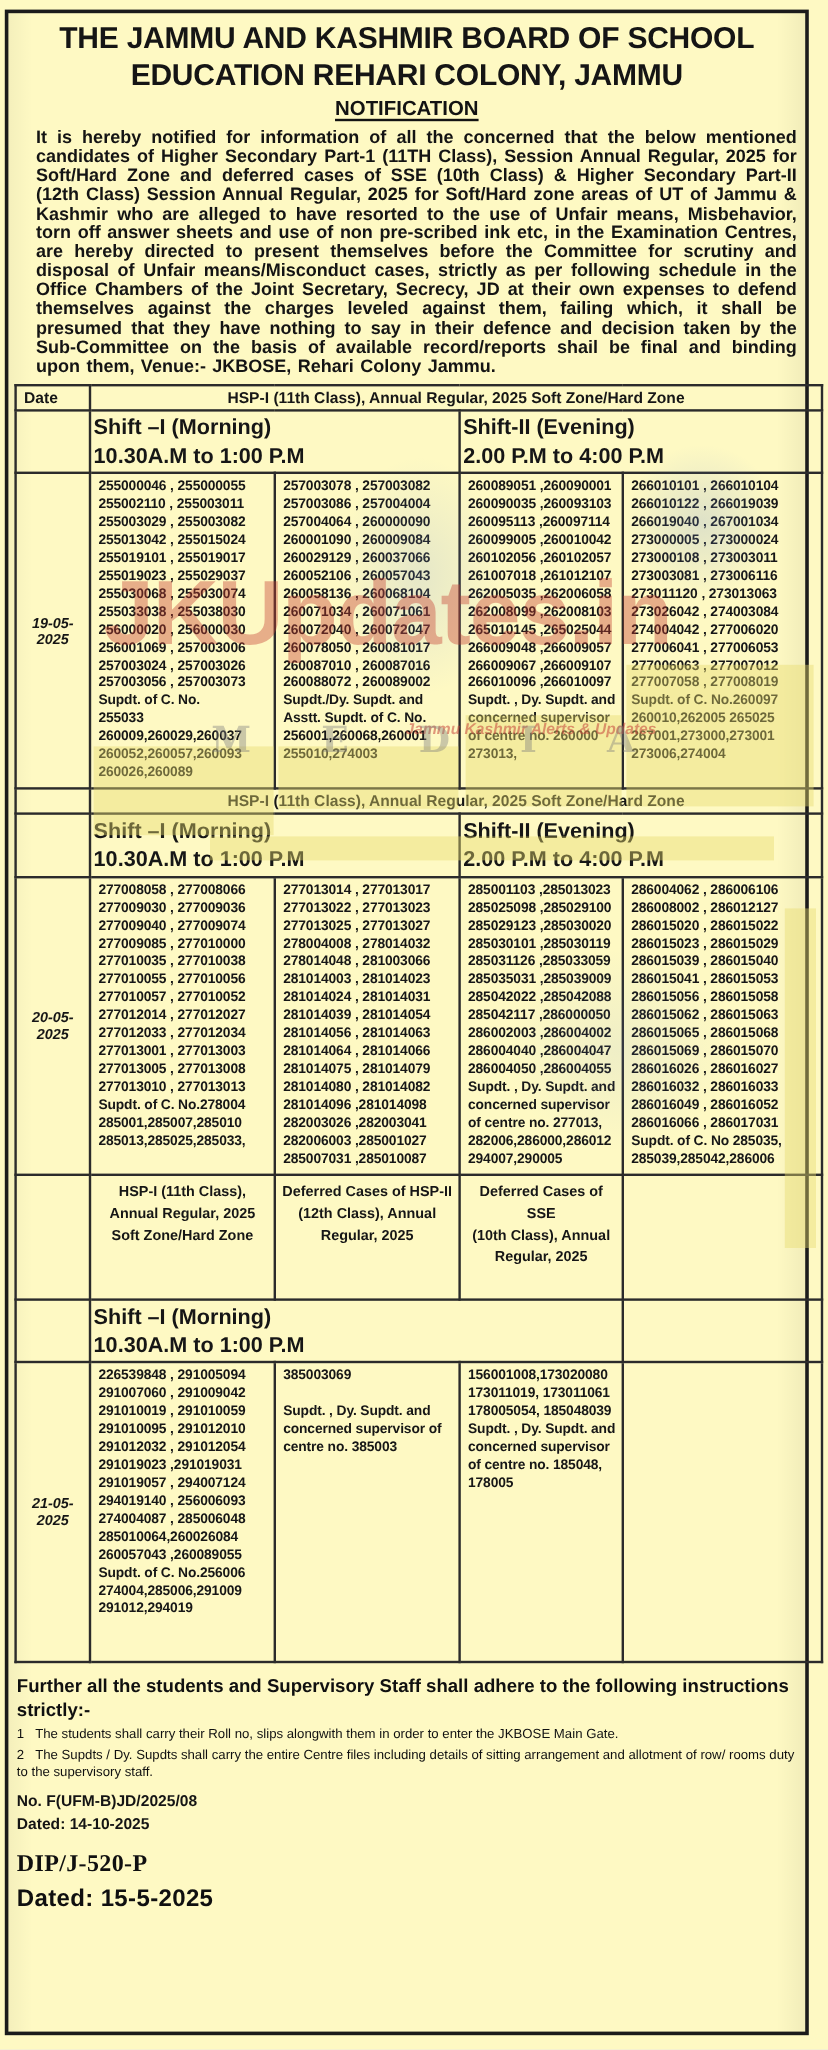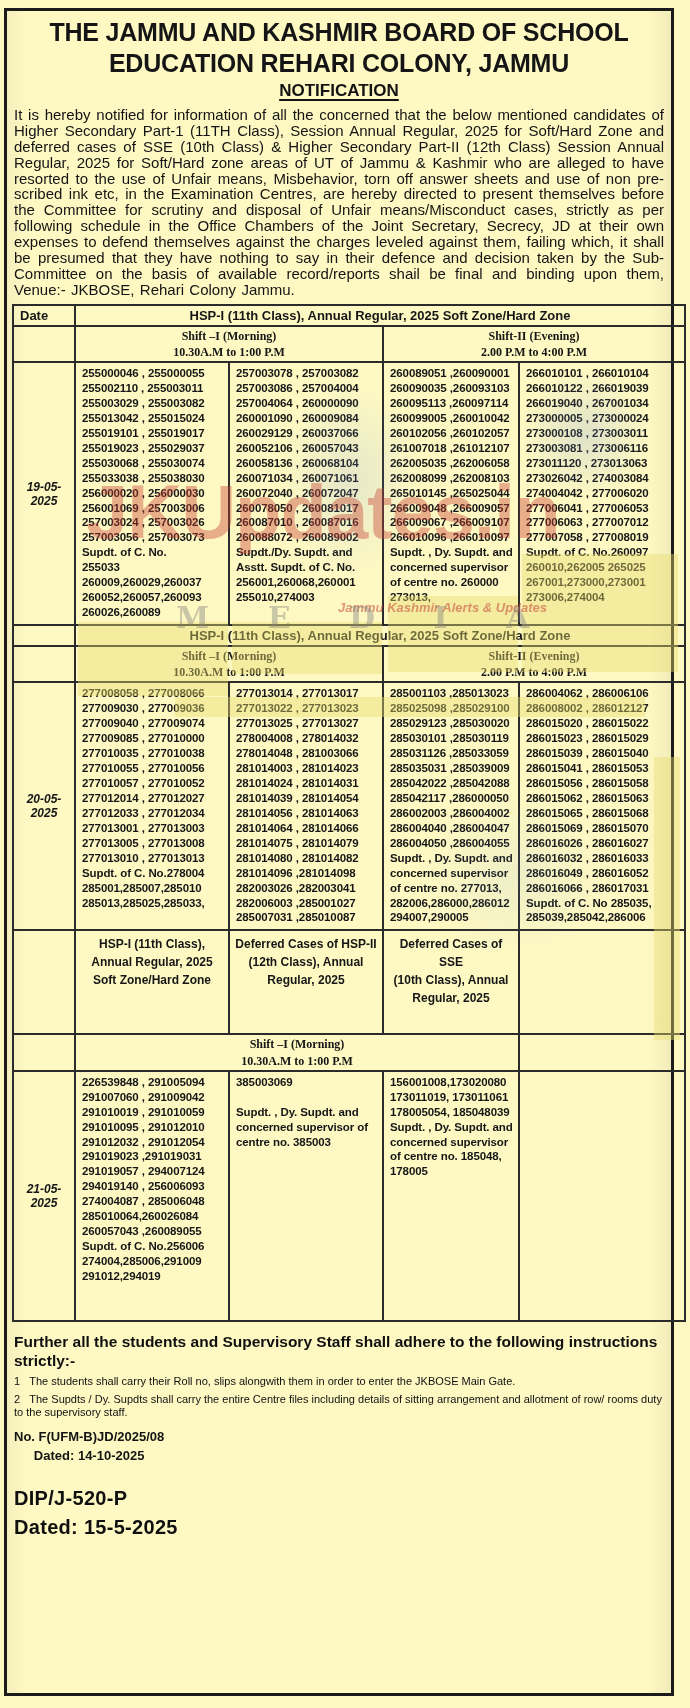--- a/index.html
+++ b/index.html
@@ -5,41 +5,41 @@
   html,body{margin:0;padding:0;}
   body{width:690px;height:1708px;background:#e9e7e3;font-family:"Liberation Sans",sans-serif;}
   .page{position:relative;width:690px;height:1708px;background:#fef9c3;overflow:hidden;padding-left:26px;}
   .doc{position:absolute;left:4px;top:8px;width:670px;height:1688px;border:3px solid #1b1b1b;
        padding:4px 7px;box-sizing:border-box;background:
        linear-gradient(90deg, rgba(0,0,0,0.04), rgba(0,0,0,0) 20px, rgba(0,0,0,0) 640px, rgba(0,0,0,0.05));}
   .title{font-size:25px;font-weight:800;text-align:center;line-height:1.22;color:#151515;letter-spacing:-0.2px;margin-top:2px;}
   .title span{display:block;}
   .notif{font-size:17px;font-weight:800;text-align:center;color:#131313;margin-top:3px;
          text-decoration:underline;text-decoration-thickness:2px;text-underline-offset:3px;}
-  .intro{font-size:15px;line-height:1.06;color:#141414;text-align:justify;margin:6px 0 6px 0;
-         word-spacing:1.2px;}
+  .intro{font-size:15px;line-height:1.06;color:#141414;text-align:justify;margin:6px 0 6px 16px;
+         word-spacing:1.2px;font-weight:bold;}
   table.sched{border-collapse:collapse;width:672px;table-layout:fixed;margin:2px 0 0 -2px;}
   table.sched td,table.sched th{border:2px solid #2b2b2b;color:#161616;box-sizing:border-box;}
   th.sect{font-size:13px;font-weight:800;text-align:center;padding:2px;}
-  th.shift{font-size:12px;font-weight:800;text-align:center;padding:1px 2px;white-space:pre-line;line-height:1.35;font-family:Liberation Serif, serif;}
+  th.shift{font-size:18px;font-weight:800;text-align:left;padding:1px 2px;white-space:pre-line;line-height:1.35;}
   td.datecell{font-size:12px;font-weight:800;text-align:center;vertical-align:middle;padding:2px;font-style:italic;}
   th.datehdr{font-size:13px;font-weight:800;text-align:left;vertical-align:top;padding:2px 2px 2px 6px;}
   td.roll{font-size:11.5px;font-weight:700;vertical-align:top;padding:3px 1px 4px 6px;
           white-space:pre-line;line-height:1.3;letter-spacing:-0.1px;}
   th.subhdr{font-size:12px;font-weight:800;vertical-align:top;text-align:center;padding:4px 2px;
             white-space:pre-line;line-height:1.5;height:104px;}
   td.blank{padding:0;}
   tr.row21 td.roll{height:250px;}
   .instructions{margin-top:10px;color:#101010;}
   .instr-head{font-size:15.5px;font-weight:800;line-height:1.25;margin:0 0 4px 0;}
   .instr-item{font-size:11px;font-weight:400;line-height:1.22;margin:0 0 5px 0;text-align:left;}
   .signoff{display:flex;justify-content:space-between;margin-top:8px;font-size:13px;font-weight:800;color:#141414;}
-  .signoff .left div{line-height:1.45;text-align:center;}
+  .signoff .left div{line-height:1.45;}
   .signoff .right{text-align:right;line-height:1.45;}
-  .dip{font-size:20px;font-weight:800;color:#101010;margin-top:22px;letter-spacing:0.3px;}
+  .dip{font-size:20px;font-weight:800;color:#101010;margin-top:12px;letter-spacing:0.3px;font-family:Liberation Serif, serif;}
   .dip2{font-size:20px;font-weight:800;color:#101010;margin-top:6px;letter-spacing:0.3px;}
   
   .overlays{position:absolute;inset:0;pointer-events:none;}
   .hl{position:absolute;background:rgba(232,220,110,0.42);}
   .blob{position:absolute;border-radius:50%;}
   .wm-main{position:absolute;left:86px;top:468px;font-size:76px;font-weight:800;
            color:rgba(198,62,50,0.40);white-space:nowrap;letter-spacing:-1px;}
   .wm-tag{position:absolute;left:338px;top:600px;font-size:13px;font-weight:700;font-style:italic;
           color:rgba(198,70,58,0.55);white-space:nowrap;}
   .wm-media{position:absolute;left:176px;top:600px;font-size:30px;font-weight:600;

